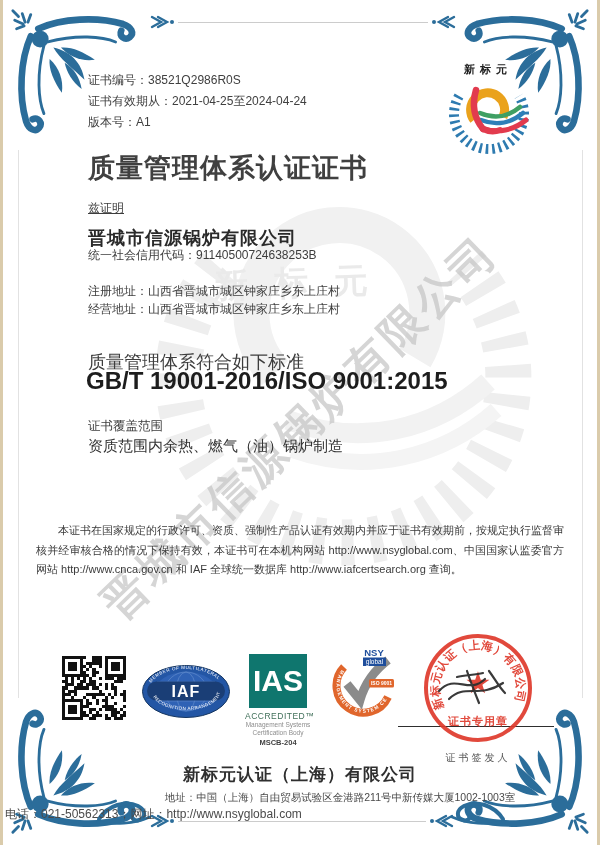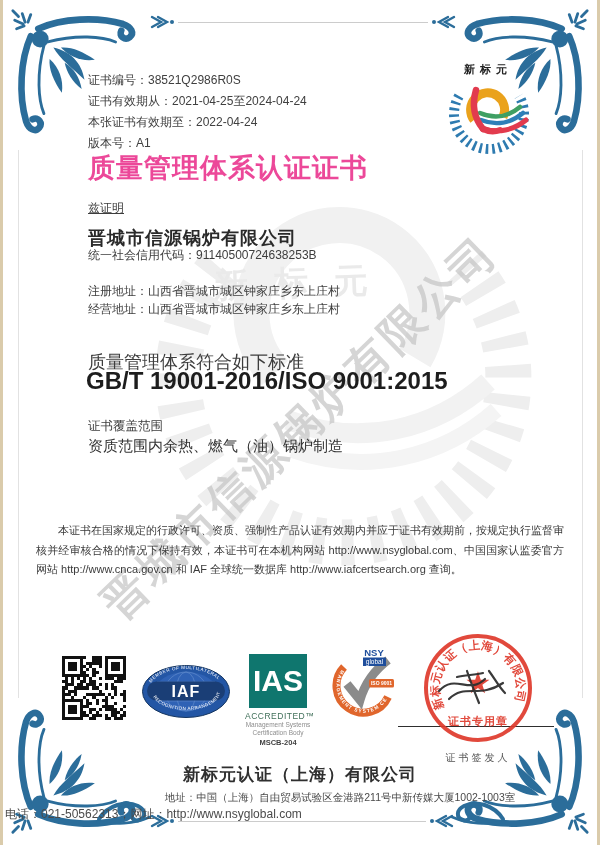--- a/index.html
+++ b/index.html
@@ -32,21 +32,21 @@
   .c-tr{right:10px;top:8px;transform:scaleX(-1);}
   .c-bl{left:10px;bottom:10px;transform:scaleY(-1);}
   .c-br{right:10px;bottom:10px;transform:scale(-1,-1);}
   .hline{height:1px;background:#cccccc;}
   .vline{width:1px;background:#e2e2e2;}
   
   .content{position:absolute;inset:0;z-index:2;}
   .info{left:88px;top:70px;font-size:12px;line-height:21px;color:#404040;}
   .brand-top{left:440px;top:62px;width:96px;text-align:center;font-size:11px;
     font-weight:bold;letter-spacing:5px;color:#222;}
-  .page-title{left:88px;top:150px;font-size:27px;font-weight:bold;color:#ec4899;letter-spacing:1px;}
+  .page-title{left:88px;top:150px;font-size:27px;font-weight:bold;color:#404040;letter-spacing:1px;}
   .intro{left:88px;top:200px;font-size:12px;text-decoration:underline;}
   .company{left:88px;top:226px;font-size:18px;font-weight:bold;color:#2a2a2a;letter-spacing:1px;}
   .credit{left:88px;top:247px;font-size:12px;}
   .addr1{left:88px;top:283px;font-size:12px;}
   .addr2{left:88px;top:301px;font-size:12px;}
   .std-head{left:88px;top:350px;font-size:18px;}
   .std-code{left:86px;top:367px;font-size:24px;font-weight:bold;color:#1d1d1d;}
   .scope-head{left:88px;top:418px;font-size:12.5px;}
   .scope{left:88px;top:437px;font-size:15px;color:#333;}
   .legal{left:36px;top:521px;width:528px;font-size:11px;line-height:19.5px;
@@ -222,21 +222,20 @@
     <path stroke-width="4" d="M3,22 C12,8 30,3 42,9 C50,13 50,21 43,23 C37,25 33,18 38,14"></path>
     <path stroke-width="2.5" d="M2,25 C18,28 38,27 54,20"></path>
   </g>
 </svg>
 
 <div class="content">
 
   <div class="abs info">
     <div><span>证书编号：</span><span>38521Q2986R0S</span></div>
     <div><span>证书有效期从：</span><span>2021-04-25至2024-04-24</span></div>
-    <div><span>本张证书有效期至：</span><span>2022-04-24</span></div>
     <div><span>版本号：</span><span>A1</span></div>
   </div>
 
   <div class="abs brand-top">新标元</div>
   <svg class="abs" style="left:442px;top:76px;" width="94" height="84" viewBox="0 0 94 84">
     <path d="M 17,20 A 35,35 0 1 0 77,20" fill="none" stroke="#2e7bb0" stroke-width="10" stroke-dasharray="2.6 3.8"></path>
     <path d="M 32,44 A 17,17 0 1 1 61,41" fill="none" stroke="#eaa21c" stroke-width="9"></path>
     <path d="M 38,37 C 52,43 66,41 78,31" fill="none" stroke="#3f9f63" stroke-width="4.5" stroke-linecap="round"></path>
     <path d="M 39,44 C 54,50 69,47 81,37" fill="none" stroke="#2e7fb8" stroke-width="4.5" stroke-linecap="round"></path>
     <path d="M 40,52 C 56,58 72,54 84,44" fill="none" stroke="#e23b4e" stroke-width="5" stroke-linecap="round"></path>

